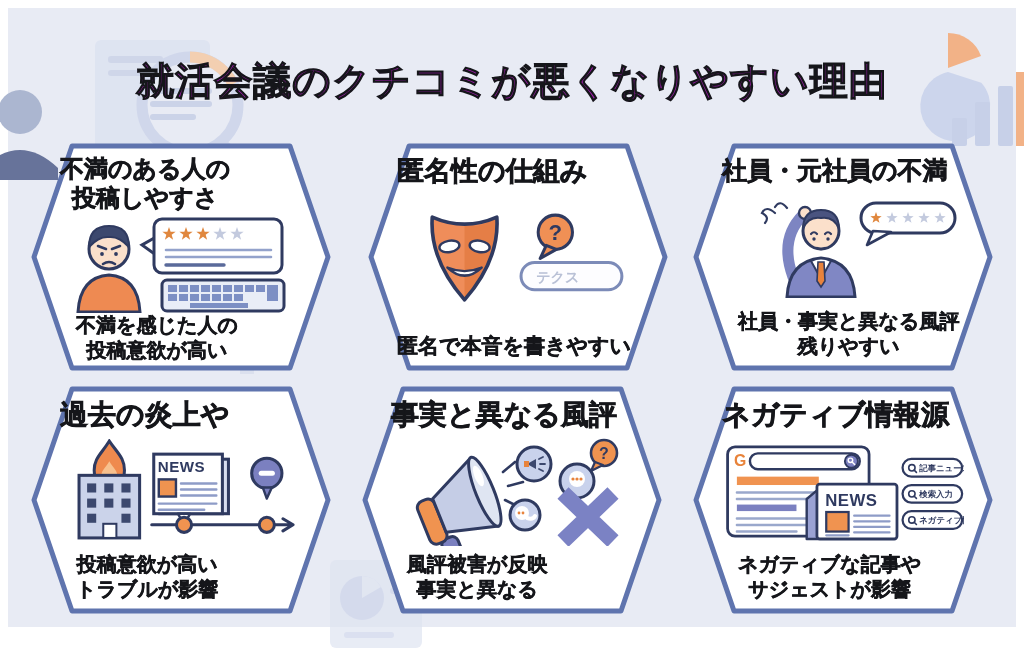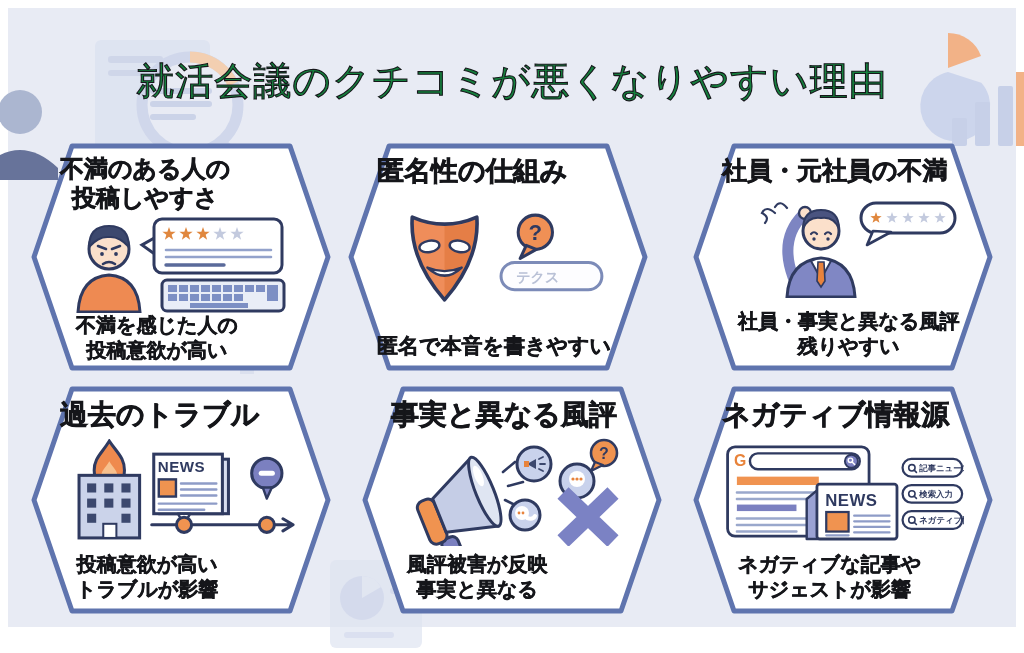--- a/index.html
+++ b/index.html
@@ -9,42 +9,42 @@
     font-family:"Liberation Sans", sans-serif;
     color:#15161a;
   }
   .bg-panel{
     position:absolute;left:8px;top:8px;width:1008px;height:619px;
     background:#e8ebf4;
   }
   .bg-deco{position:absolute;left:0;top:0;width:1024px;height:653px;pointer-events:none;}
   .main-title{
     position:absolute;left:0;top:56px;width:1024px;text-align:center;
-    font-size:38px;font-weight:400;letter-spacing:1px;color:#15803d;
+    font-size:38px;font-weight:700;letter-spacing:1px;color:#a21caf;
     -webkit-text-stroke:1.1px #15161a;
   }
   .card{position:absolute;width:302px;height:236px;}
   .card .hex{position:absolute;left:0;top:0;width:302px;height:236px;}
   .card .content{
     position:absolute;left:0;top:0;width:302px;height:236px;
     display:flex;flex-direction:column;align-items:flex-start;justify-content:space-between;
     padding:16px 30px 16px;box-sizing:border-box;
   }
   .card-title{
     font-weight:900;text-align:center;line-height:1.2;color:#15161a;
     -webkit-text-stroke:0.7px #15161a; white-space:nowrap;
   }
   .card-caption{
     font-weight:900;text-align:center;line-height:1.25;color:#15161a;
     -webkit-text-stroke:0.5px #15161a; white-space:nowrap;
   }
   .t24{font-size:24px;} .t25{font-size:25px;} .t27{font-size:27px;} .t28{font-size:28px;}
   .c20{font-size:20px;margin-left:16px;} .c21{font-size:21px;}
   .illus{flex:1;display:flex;align-items:center;justify-content:center;width:100%;}
-  .card1{left:30px;top:139px;}  .card2{left:347px;top:139px;text-decoration:underline;}  .card3{left:692px;top:139px;}
+  .card1{left:30px;top:139px;}  .card2{left:367px;top:139px;text-decoration:underline;}  .card3{left:692px;top:139px;}
   .card4{left:30px;top:382px;}  .card5{left:361px;top:382px;}  .card6{left:692px;top:382px;}
 </style>
 </head>
 <body>
 
 <svg width="0" height="0" style="position:absolute">
   <defs>
     <path id="star" d="M0,-7 L1.65,-2.27 L6.66,-2.16 L2.66,0.87 L4.11,5.66 L0,2.8 L-4.11,5.66 L-2.66,0.87 L-6.66,-2.16 L-1.65,-2.27 Z"></path>
   </defs>
 </svg>
@@ -251,21 +251,21 @@
     </div>
   </div>
 </div>
 
 <div class="card card4">
   <svg class="hex" viewBox="0 0 302 236">
     <polygon points="4,118 42,7 260,7 298,118 260,229 42,229" fill="#ffffff" stroke="#5f74ae" stroke-width="5" stroke-linejoin="round"></polygon>
   </svg>
   <div class="content">
     <div class="card-title t28">
-      <div>過去のトラブル</div>
+      <div>過去の炎上や</div>
     </div>
     <div class="illus">
       <svg width="238" height="106" viewBox="0 0 230 105">
         <g>
           <path d="M44,2 C36,15 29,19 29,31 C29,42 36,48 44,48 C52,48 59,42 59,31 C59,19 53,15 44,2 Z" fill="#ef8a4e" stroke="#2f3a60" stroke-width="3"></path>
           <path d="M44,22 C40,29 36,31 36,37 C36,43 40,46 44,46 C48,46 52,43 52,37 C52,31 48,29 44,22 Z" fill="#f7c08e"></path>
         </g>
         <g>
           <rect x="14" y="36" width="60" height="62" fill="#cbd3ea" stroke="#2f3a60" stroke-width="3"></rect>
           <g fill="#3c486e">

